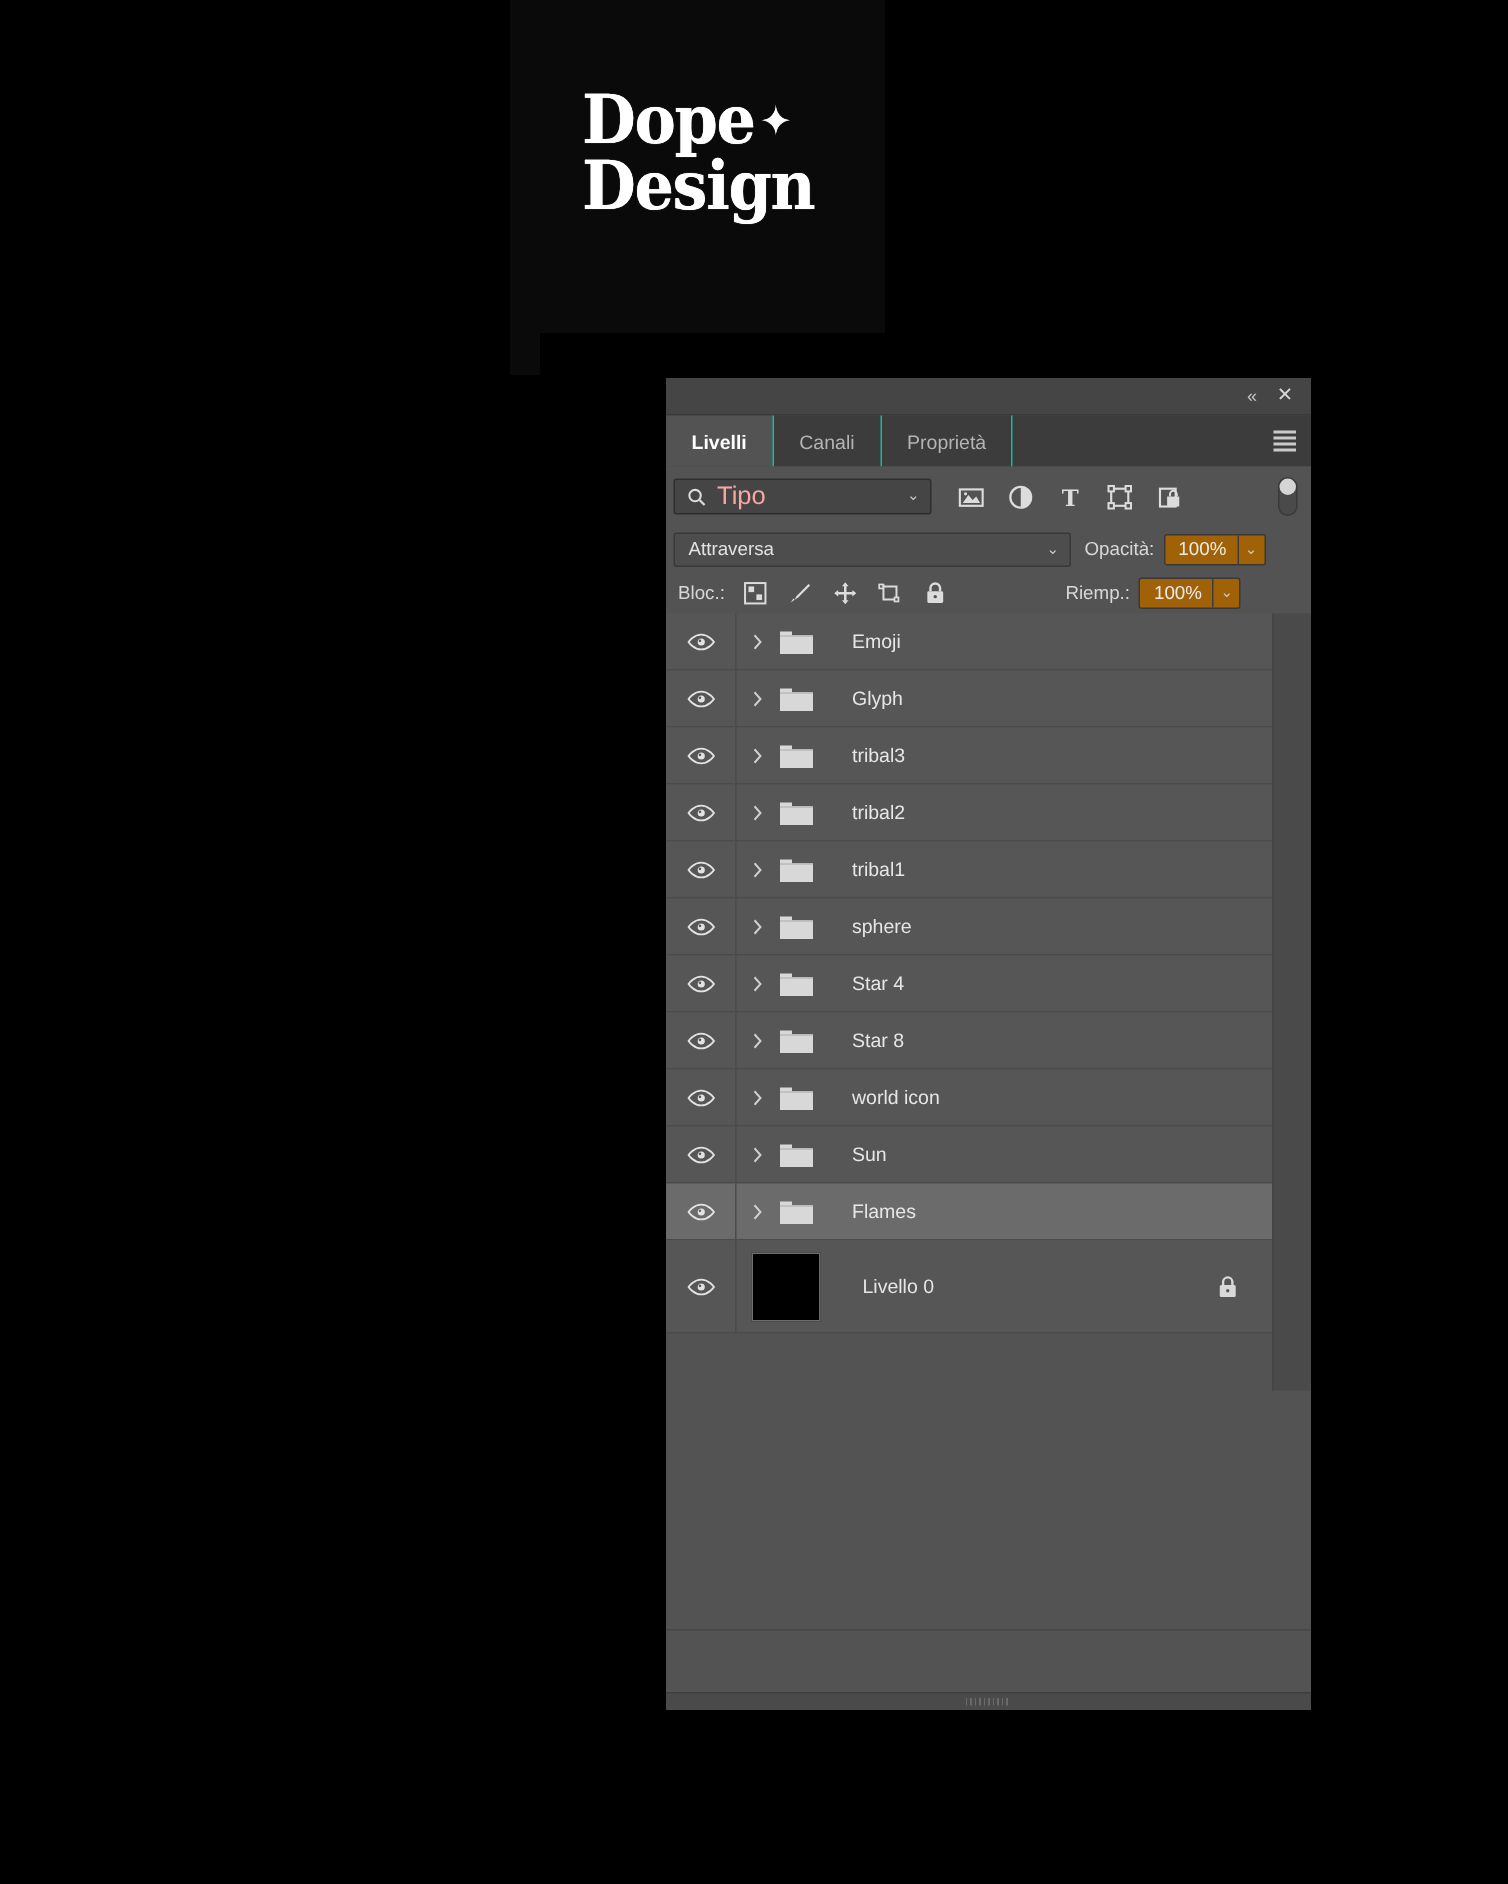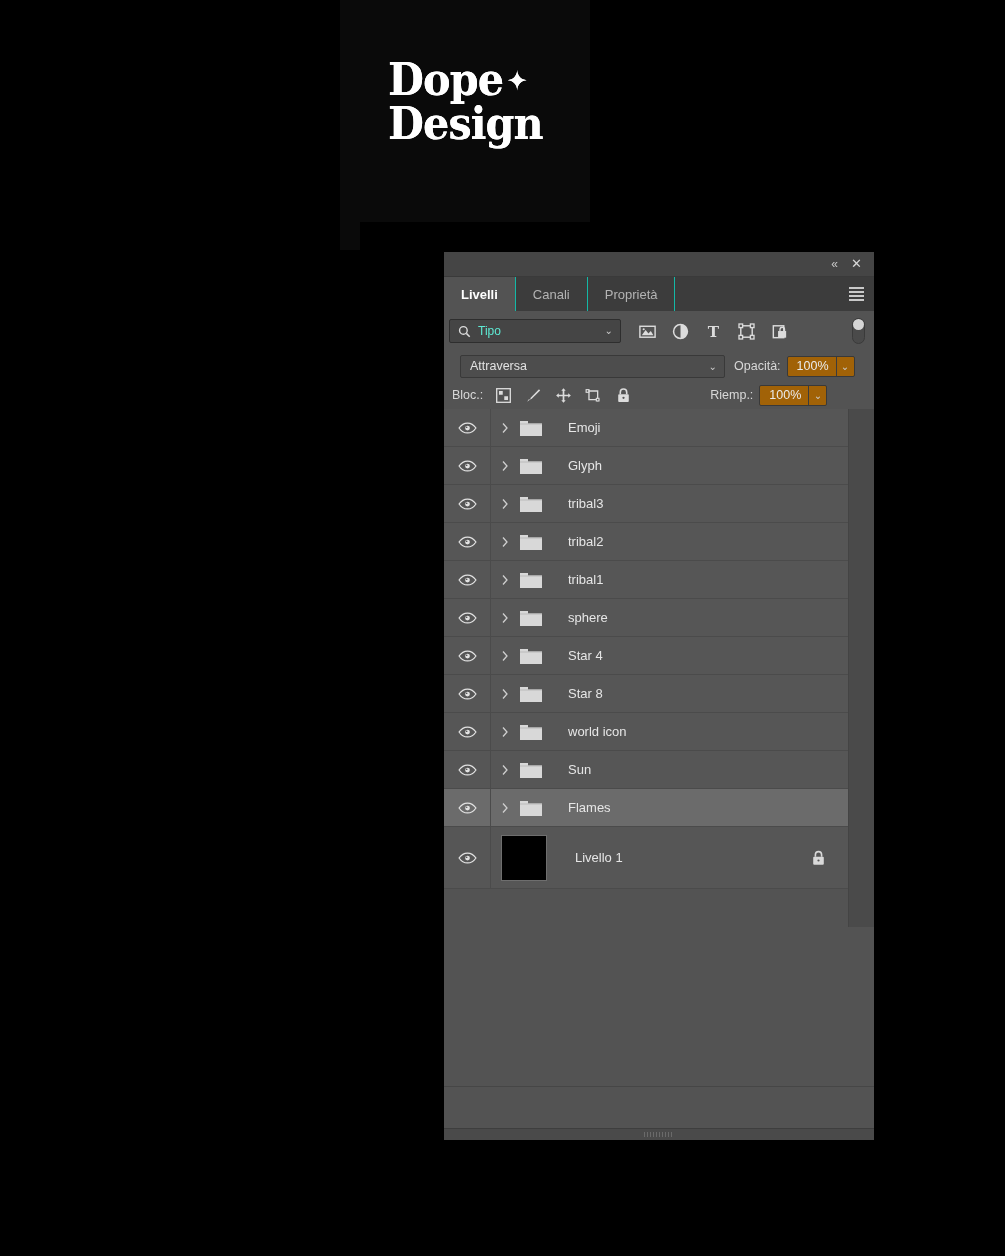--- a/index.html
+++ b/index.html
@@ -154,22 +154,22 @@
     display: flex;
     align-items: center;
     box-sizing: border-box;
   }
   #filter-search-icon {
     margin-left: 8px;
     width: 13px; height: 13px;
   }
   #filter-label {
     margin-left: 7px;
-    font-size: 12px;
-    color: #5eead4;
+    font-size: 17px;
+    color: #fca5a5;
   }
   #filter-caret {
     position: absolute;
     right: 7px; top: 6px;
     color: #cbcbcb;
     font-size: 10px;
     line-height: 10px;
   }
   #filter-icons {
     display: flex;
@@ -196,21 +196,21 @@
     margin-top: 0px;
   }
 
   
   #blend-row {
     position: relative;
     height: 30px;
     background: #535353;
     display: flex;
     align-items: center;
-    padding-left: 16px;
+    padding-left: 5px;
     box-sizing: border-box;
   }
   #blend-select {
     position: relative;
     width: 265px;
     height: 23px;
     background: #4d4d4d;
     border: 1px solid #393939;
     border-radius: 2px;
     display: flex;
@@ -777,21 +777,21 @@
         <div class="eye-cell">
           <svg class="eye-ico" viewBox="0 0 20 12">
               <path d="M10 0.8 C4.6 0.8 1.1 6 1.1 6 S4.6 11.2 10 11.2 S18.9 6 18.9 6 S15.4 0.8 10 0.8 Z" fill="none" stroke="#e2e2e2" stroke-width="1.3"></path>
               <circle cx="10" cy="6" r="2.5" fill="#e2e2e2"></circle>
               <circle cx="9.1" cy="5.2" r="0.9" fill="#565656"></circle>
             </svg>
         </div>
         <div class="thumb-cell">
           <div class="thumb"></div>
         </div>
-        <span class="layer-name">Livello 1</span>
+        <span class="layer-name">Livello 0</span>
         <svg class="lock-badge" viewBox="0 0 15 17">
           <rect x="2.2" y="7.2" width="10.6" height="8" rx="1" fill="#d9d9d9"></rect>
           <path d="M4.4 7.2 V5.2 a3.1 3.1 0 0 1 6.2 0 V7.2" fill="none" stroke="#d9d9d9" stroke-width="1.6"></path>
           <circle cx="7.5" cy="11" r="1.1" fill="#565656"></circle>
         </svg>
       </div>
 
     </div>
   </div>
 

